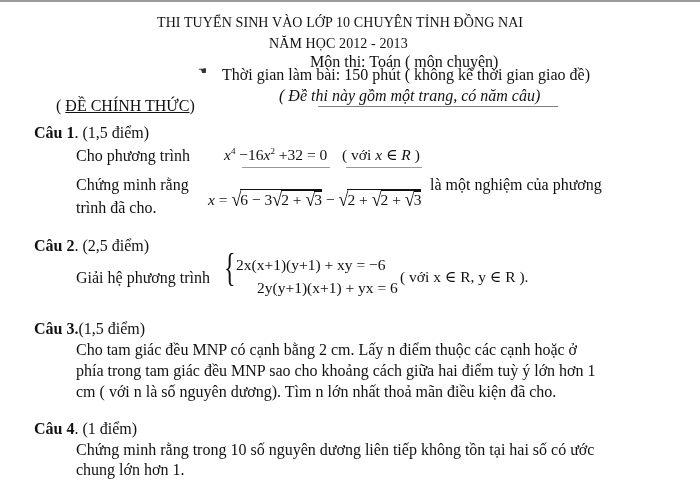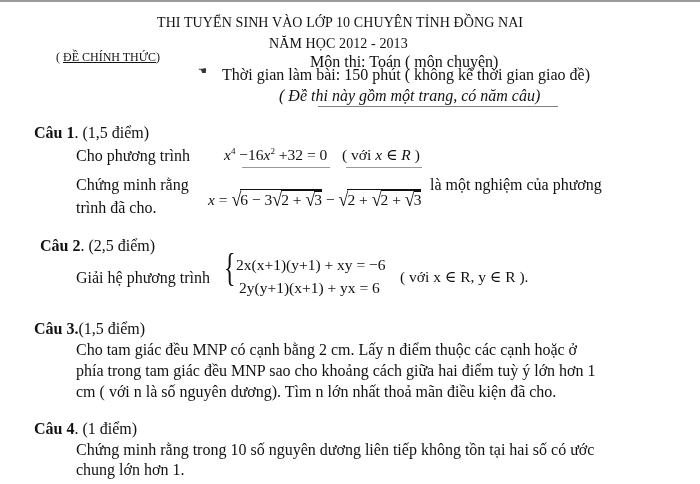--- a/index.html
+++ b/index.html
@@ -7,21 +7,21 @@
     width: 700px; height: 484px; overflow: hidden;
     background: #ffffff; color: #111111;
     font-family: "Liberation Serif", "DejaVu Serif", serif;
     position: relative;
   }
   .topline { position: absolute; left: 0; top: 0; width: 700px; height: 2px; background: #9a9a9a; }
   .abs { position: absolute; white-space: nowrap; }
   .title { font-size: 14px; letter-spacing: 0.1px; margin-top: 11px; }
   .t16 { font-size: 16px; }
   .t15 { font-size: 15.5px; }
-  .small { font-size: 12px; }
+  .small { font-size: 16px; margin-top: 47px; }
   .ul { text-decoration: underline; }
   .bold { font-weight: bold; }
   .it { font-style: italic; }
   .math { font-family: "Liberation Serif", "DejaVu Serif", serif; }
   .mi { font-style: italic; }
   .sup { font-size: 9px; vertical-align: 6px; }
   .grayline { position: absolute; height: 1px; background: #7f7f7f; }
   .rad { font-size: 18px; display: inline-block; transform: scaleY(1.1); margin-right: -1px; }
   .over { border-top: 1px solid #111; padding-top: 0px; display: inline-block; line-height: 15px; }
   .brace { font-size: 40px; line-height: 40px; transform: scaleX(0.6); display: inline-block; transform-origin: left; }
@@ -61,27 +61,27 @@
 <div class="grayline" style="left:242px; top:167px; width:88px; background:#999;"></div>
 <div class="grayline" style="left:346px; top:167px; width:76px; background:#999;"></div>
 
 <div class="abs t16" style="left:76px; top:176px;">Chứng minh rằng</div>
 <div class="abs t15 math" style="left:208px; top:173px;margin-top:16px;">
   <span class="mi">x</span><span> = </span><span class="rad">√</span><span class="over"><span>6 − 3</span><span class="rad">√</span><span class="over"><span>2 + </span><span class="rad">√</span><span class="over">3</span></span></span><span> − </span><span class="rad">√</span><span class="over"><span>2 + </span><span class="rad">√</span><span class="over"><span>2 + </span><span class="rad">√</span><span class="over">3</span></span></span>
 </div>
 <div class="abs t16" style="left:430px; top:176px;">là một nghiệm của phương</div>
 <div class="abs t16" style="left:76px; top:199px;">trình đã cho.</div>
 
-<div class="abs t16" style="left:34px; top:237px;margin-left:6px;">
+<div class="abs t16" style="left:34px; top:237px;">
   <span class="bold">Câu 2</span><span>. (2,5 điểm)</span>
 </div>
 <div class="abs t16" style="left:76px; top:269px;">Giải hệ phương trình</div>
 <div class="abs" style="left:224px; top:248px;"><span class="brace">{</span></div>
 <div class="abs t15 math" style="left:236px; top:256px;">2x(x+1)(y+1) + xy = −6</div>
-<div class="abs t15 math" style="left:239px; top:279px;">2y(y+1)(x+1) + yx = 6</div>
+<div class="abs t15 math" style="left:257px; top:279px;">2y(y+1)(x+1) + yx = 6</div>
 <div class="abs t15 math" style="left:400px; top:268px;text-align:center;">( với x ∈ R, y ∈ R ).</div>
 
 <div class="abs t16" style="left:34px; top:320px;">
   <span class="bold">Câu 3.</span><span>(1,5 điểm)</span>
 </div>
 <div class="abs t16" style="left:76px; top:341px;">Cho tam giác đều MNP có cạnh bằng 2 cm. Lấy n điểm thuộc các cạnh hoặc ở</div>
 <div class="abs t16" style="left:76px; top:362px;">phía trong tam giác đều MNP sao cho khoảng cách giữa hai điểm tuỳ ý lớn hơn 1</div>
 <div class="abs t16" style="left:76px; top:383px;">cm ( với n là số nguyên dương). Tìm n lớn nhất thoả mãn điều kiện đã cho.</div>
 
 <div class="abs t16" style="left:34px; top:420px;">

